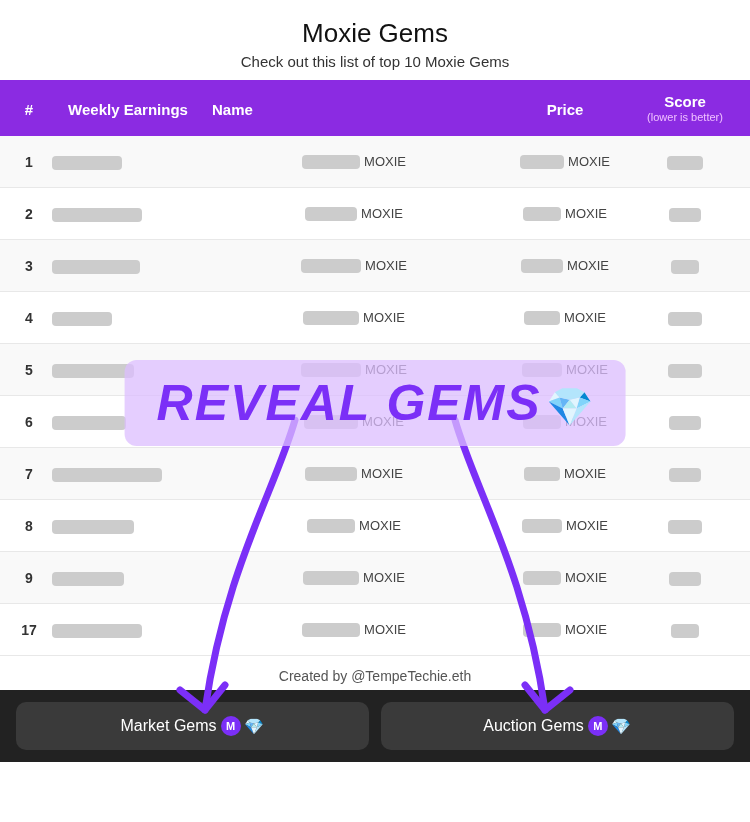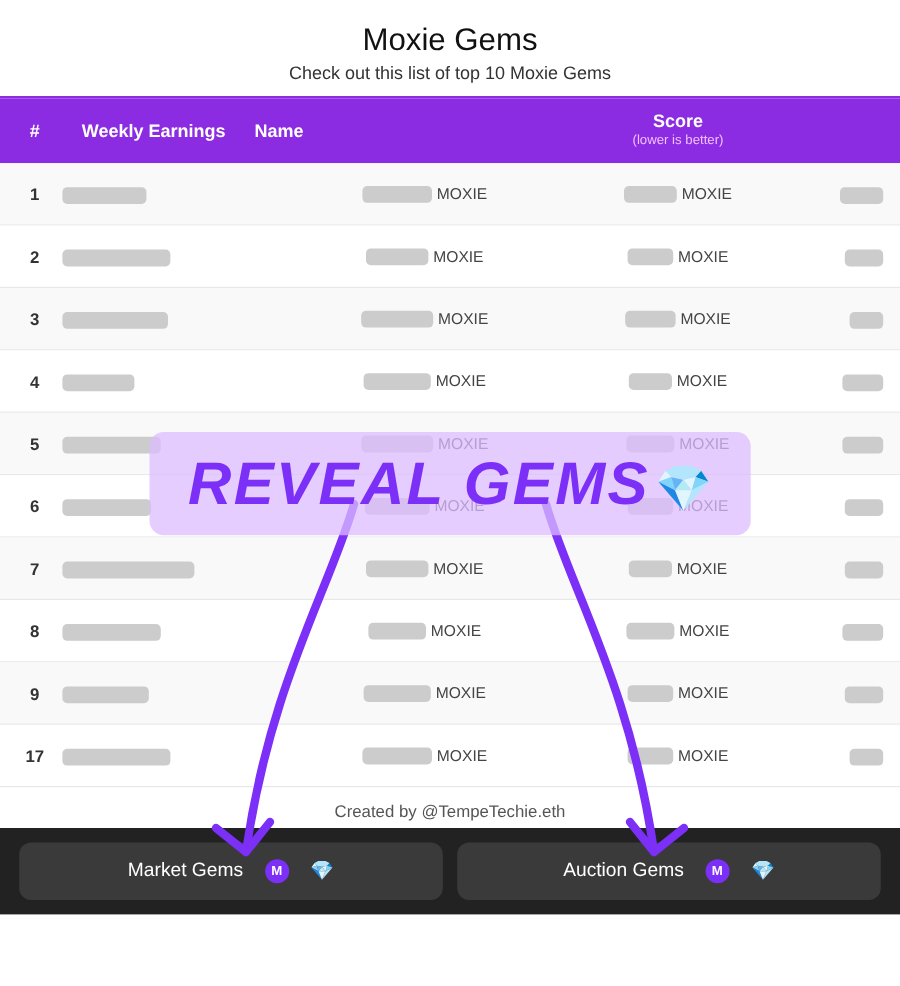--- a/index.html
+++ b/index.html
@@ -72,21 +72,21 @@
       min-height: 52px;
       border-bottom: 1px solid #e8e8e8;
     }
 
     .table-row:nth-child(odd) { background: #f9f9f9; }
     .table-row:nth-child(even) { background: #ffffff; }
 
     .td {
       font-size: 14px;
       color: #333;
-      text-align: right;
+      text-align: center;
       padding: 6px 4px;
     }
 
     .td.rank { font-weight: 600; text-align: center; }
     .td.name { text-align: left; }
 
     .blurred-text {
       display: inline-block;
       background: #ccc;
       border-radius: 4px;
@@ -184,21 +184,21 @@
       border-radius: 10px;
       padding: 14px 10px;
       color: #fff;
       font-size: 16px;
       font-weight: 500;
       cursor: pointer;
       text-align: right;
       display: flex;
       align-items: center;
       justify-content: center;
-      gap: 18px;
+      gap: 4px;
     }
 
     .m-icon {
       display: inline-flex;
       align-items: center;
       justify-content: center;
       background: #7b2ff7;
       color: #fff;
       border-radius: 50%;
       width: 20px;
@@ -214,20 +214,21 @@
   <h1 class="page-title">Moxie Gems</h1>
   <p class="page-subtitle">Check out this list of top 10 Moxie Gems</p>
 </div>
 
 <div class="table-container">
 
   <div class="table-header">
     <div class="th">#</div>
     <div class="th">Weekly Earnings</div>
     <div class="th name">Name</div>
+    <div class="th">Price</div>
     <div class="th score-cell">
       <span>Score</span>
       <span class="score-sub">(lower is better)</span>
     </div>
   </div>
 
   <div id="table-body">
       <div class="table-row">
       <div class="td rank">1</div>
       <div class="td name">

